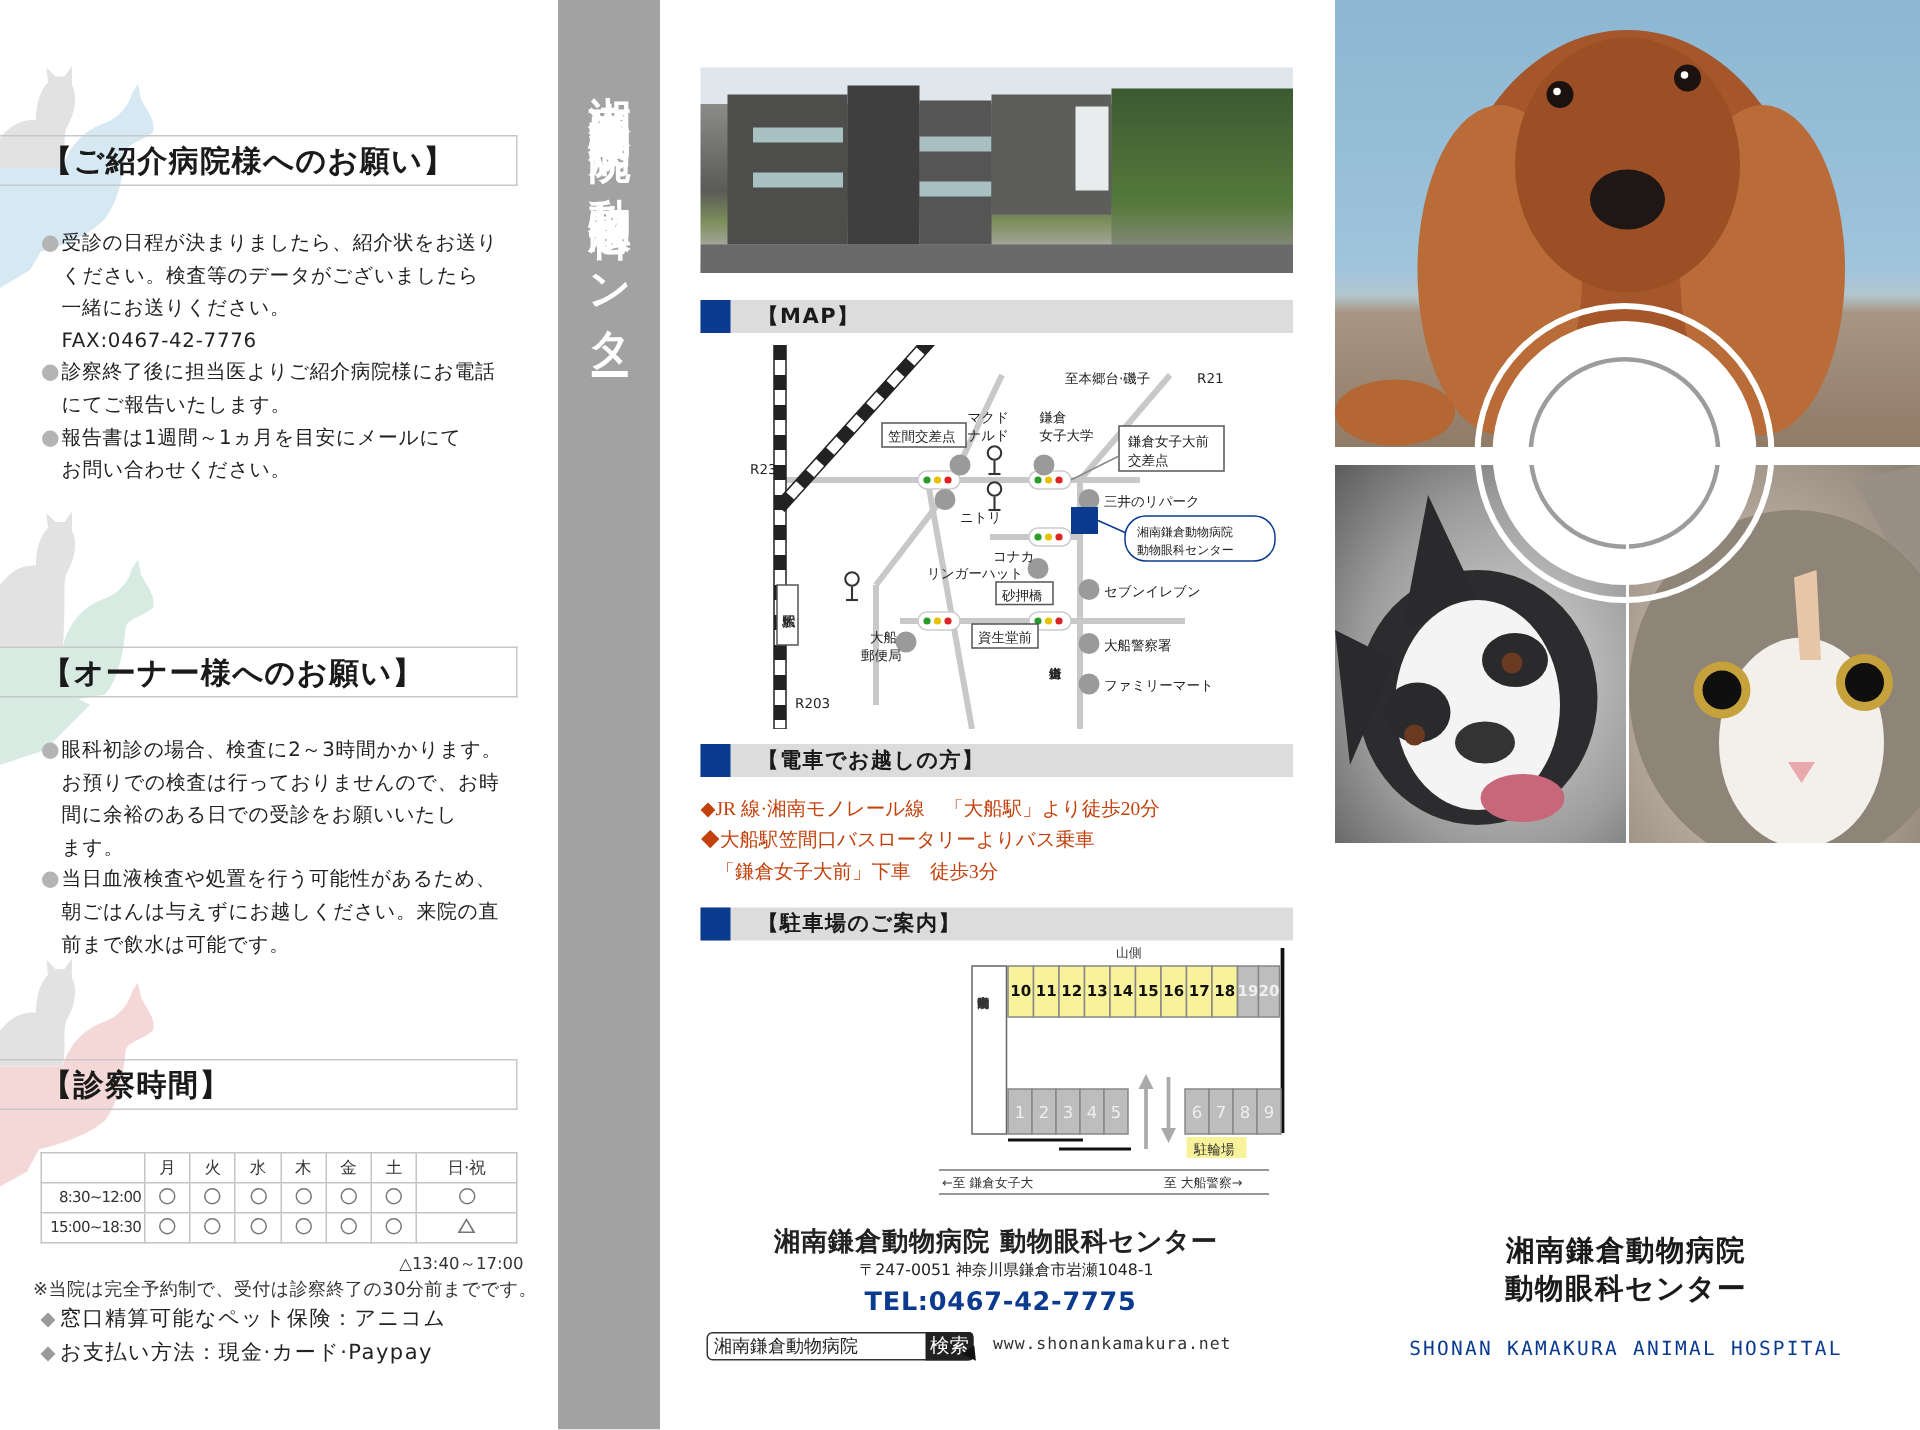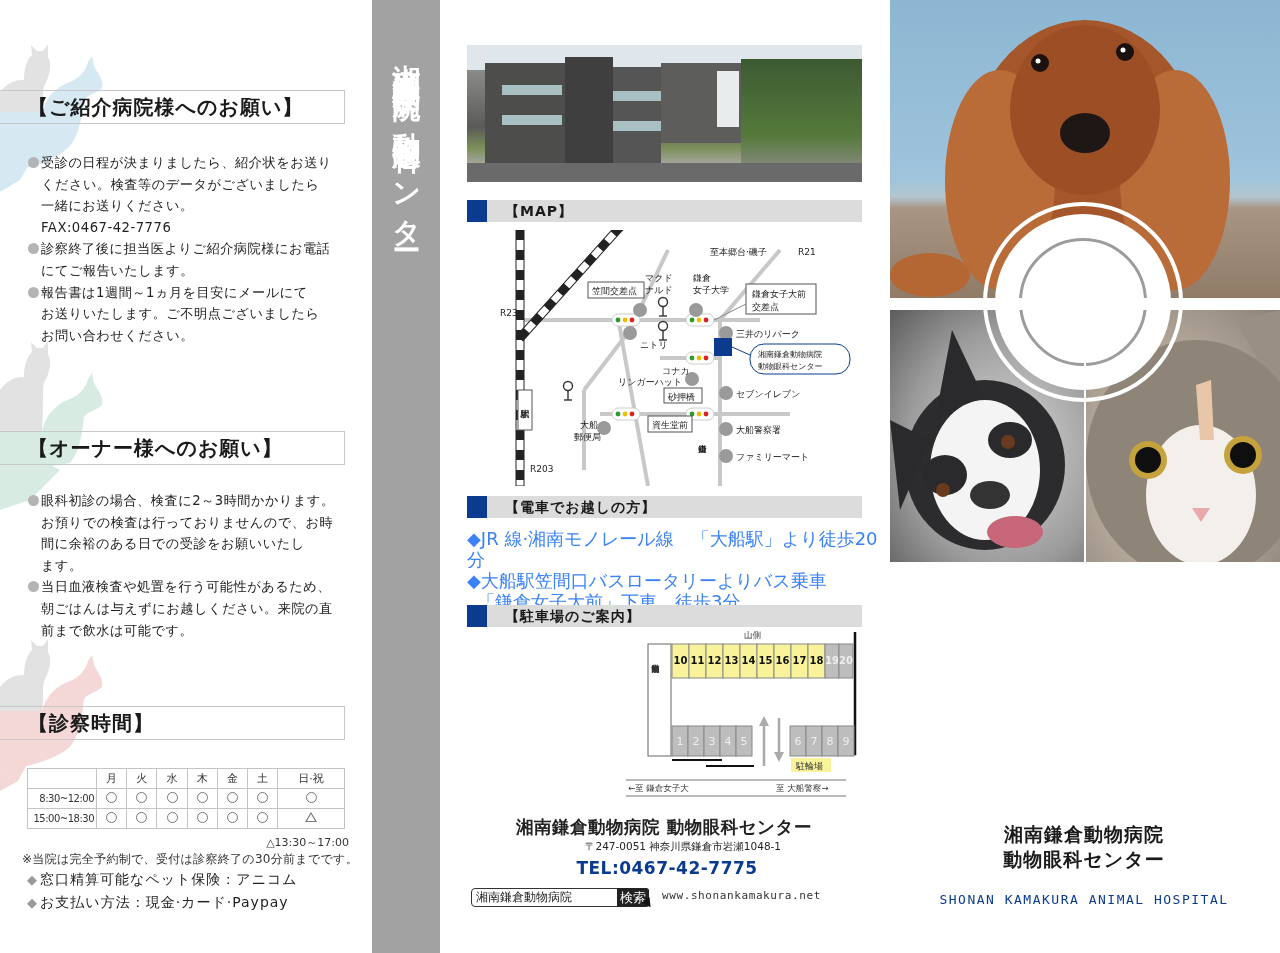--- a/index.html
+++ b/index.html
@@ -47,25 +47,25 @@
     position: absolute; left: 27px; top: 45px; width: 395px; height: 137px; overflow: hidden;
     background: linear-gradient(180deg, #dfe6ec 0%, #dfe6ec 18%, #8b8c8a 18%, #5a5a58 60%, #7c8f5a 75%, #a9a9a5 88%, #6c6c6c 100%);
   }
   .bld-block { position: absolute; }
   .p2-head {
     position: absolute; left: 27px; width: 395px; height: 22px; background: #dcdcdc;
     font-weight: bold; font-size: 14px; line-height: 22px; color: #1a1a1a; padding-left: 38px; letter-spacing: 1px;
   }
   .p2-head .sq { position: absolute; left: 0; top: 0; width: 20px; height: 22px; background: #0b3b8f; }
   .map { position: absolute; left: 60px; top: 230px; width: 360px; height: 256px; }
-  .access { position: absolute; left: 27px; top: 528px; font-size: 18px; line-height: 21px; color: #3b82f6; }
+  .access { position: absolute; left: 27px; top: 528px; font-size: 13px; line-height: 21px; color: #c2410c; font-family: Liberation Serif, serif; }
   .parking-text { position: absolute; left: 27px; top: 637px; font-size: 12.5px; line-height: 21px; color: #222; }
   .parking { position: absolute; left: 186px; top: 630px; width: 240px; height: 170px; }
   .footer-name { position: absolute; left: 0; width: 448px; text-align: center; top: 815px; font-weight: bold; font-size: 17.5px; color: #222; letter-spacing: 0.5px; }
-  .footer-addr { position: absolute; left: 16px; width: 448px; text-align: center; top: 840px; font-size: 10.5px; color: #222; padding-left: 6px; }
+  .footer-addr { position: absolute; left: 4px; width: 448px; text-align: center; top: 840px; font-size: 10.5px; color: #222; padding-left: 6px; }
   .footer-tel { position: absolute; left: 0; width: 448px; text-align: center; top: 858px; font-size: 17px; font-weight: bold; color: #0b3b8f; letter-spacing: 0.5px; padding-left: 6px; }
   .search-box {
     position: absolute; left: 31px; top: 888px; width: 178px; height: 19px; border: 1px solid #333; border-radius: 4px;
     font-size: 12px; line-height: 17px; padding-left: 4px; color: #222; background: #fff;
   }
   .search-btn { position: absolute; right: -1px; top: -1px; height: 19px; width: 32px; background: #222; color: #fff; font-size: 13px; line-height: 19px; text-align: center; border-radius: 0 3px 3px 0; }
   .cursor { position: absolute; left: 203px; top: 899px; width: 0; height: 0; border-left: 5px solid transparent; border-right: 5px solid transparent; border-top: 9px solid #111; transform: rotate(-35deg); }
   .url { position: absolute; left: 222px; top: 889px; font-family: "DejaVu Sans Mono", "Liberation Mono", monospace; font-size: 11px; color: #333; letter-spacing: 0.6px; }
 
   
@@ -118,21 +118,20 @@
       <span class="ln">FAX:0467-42-7776</span>
     </div>
     <div class="bul-item">
       <span class="dot"></span>
       <span class="ln">診察終了後に担当医よりご紹介病院様にお電話</span>
       <span class="ln">にてご報告いたします。</span>
     </div>
     <div class="bul-item">
       <span class="dot"></span>
       <span class="ln">報告書は1週間～1ヵ月を目安にメールにて</span>
-      <span class="ln">お送りいたします。ご不明点ございましたら</span>
       <span class="ln">お問い合わせください。</span>
     </div>
   </div>
 
   <div class="sec-head" style="top:431px">【オーナー様へのお願い】</div>
   <div class="bul-list" style="top:490px">
     <div class="bul-item">
       <span class="dot"></span>
       <span class="ln">眼科初診の場合、検査に2～3時間かかります。</span>
       <span class="ln">お預りでの検査は行っておりませんので、お時</span>
@@ -176,21 +175,21 @@
       <td><span class="circ"></span></td>
       <td><span class="circ"></span></td>
       <td><span class="circ"></span></td>
       <td><span class="circ"></span></td>
       <td><span class="circ"></span></td>
       <td><span class="circ"></span></td>
       <td><span class="tri"></span></td>
     </tr>
   </tbody>
     </table>
-  <div class="tri-note">△13:30～17:00</div>
+  <div class="tri-note">△13:40～17:00</div>
   <div class="reserve-note">※当院は完全予約制で、受付は診察終了の30分前までです。</div>
   <div class="diam-list">
     <div><span class="diam">◆</span><span>窓口精算可能なペット保険：アニコム</span></div>
     <div><span class="diam">◆</span><span>お支払い方法：現金·カード·Paypay</span></div>
   </div>
 </div>
 
 <div class="spine">
   <div class="spine-text">湘南鎌倉動物病院 動物眼科センター</div>
 </div>

